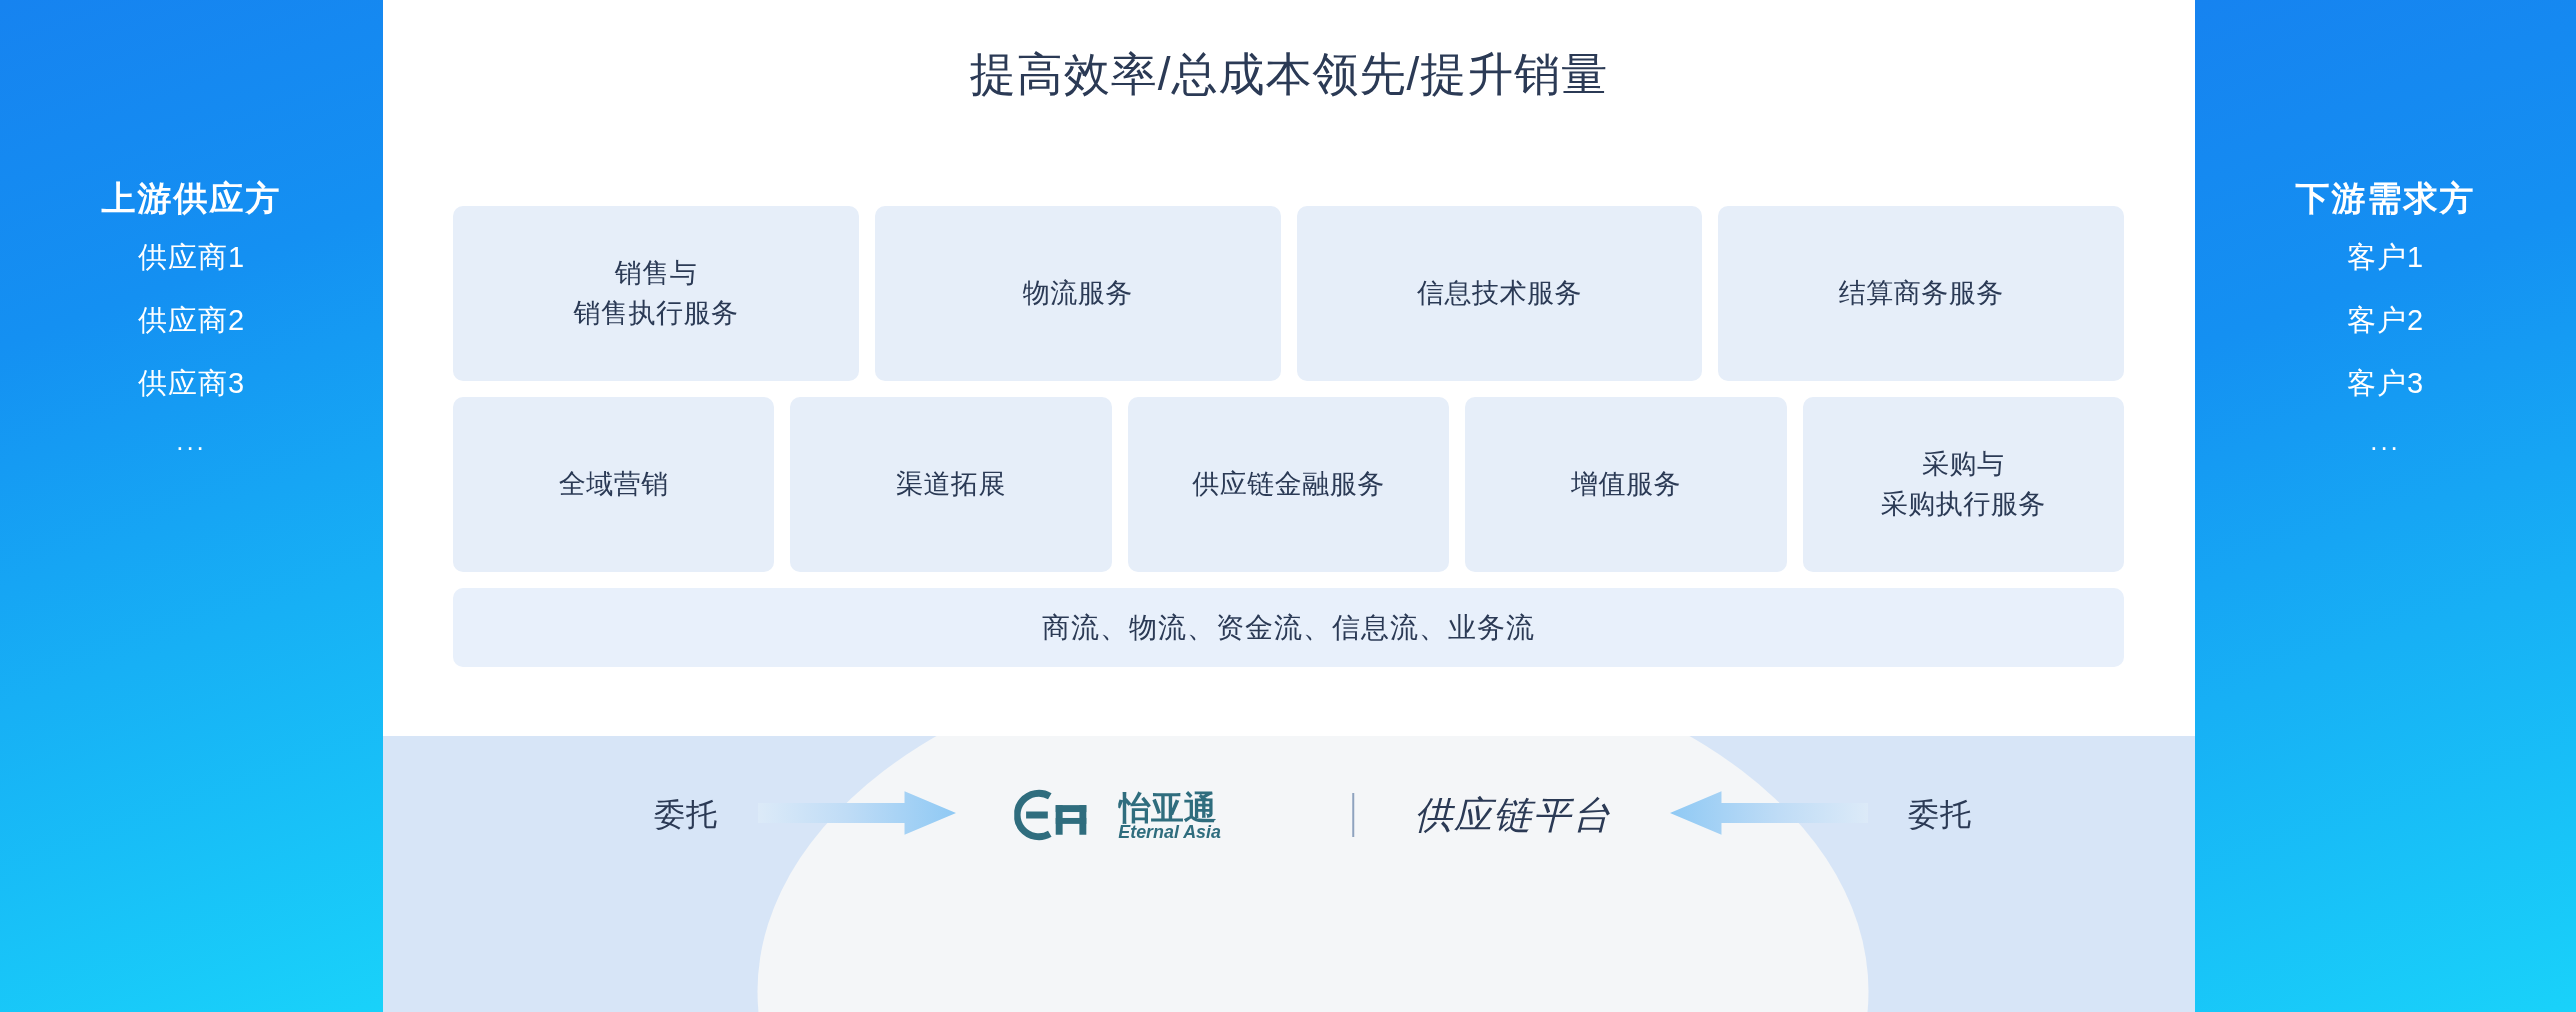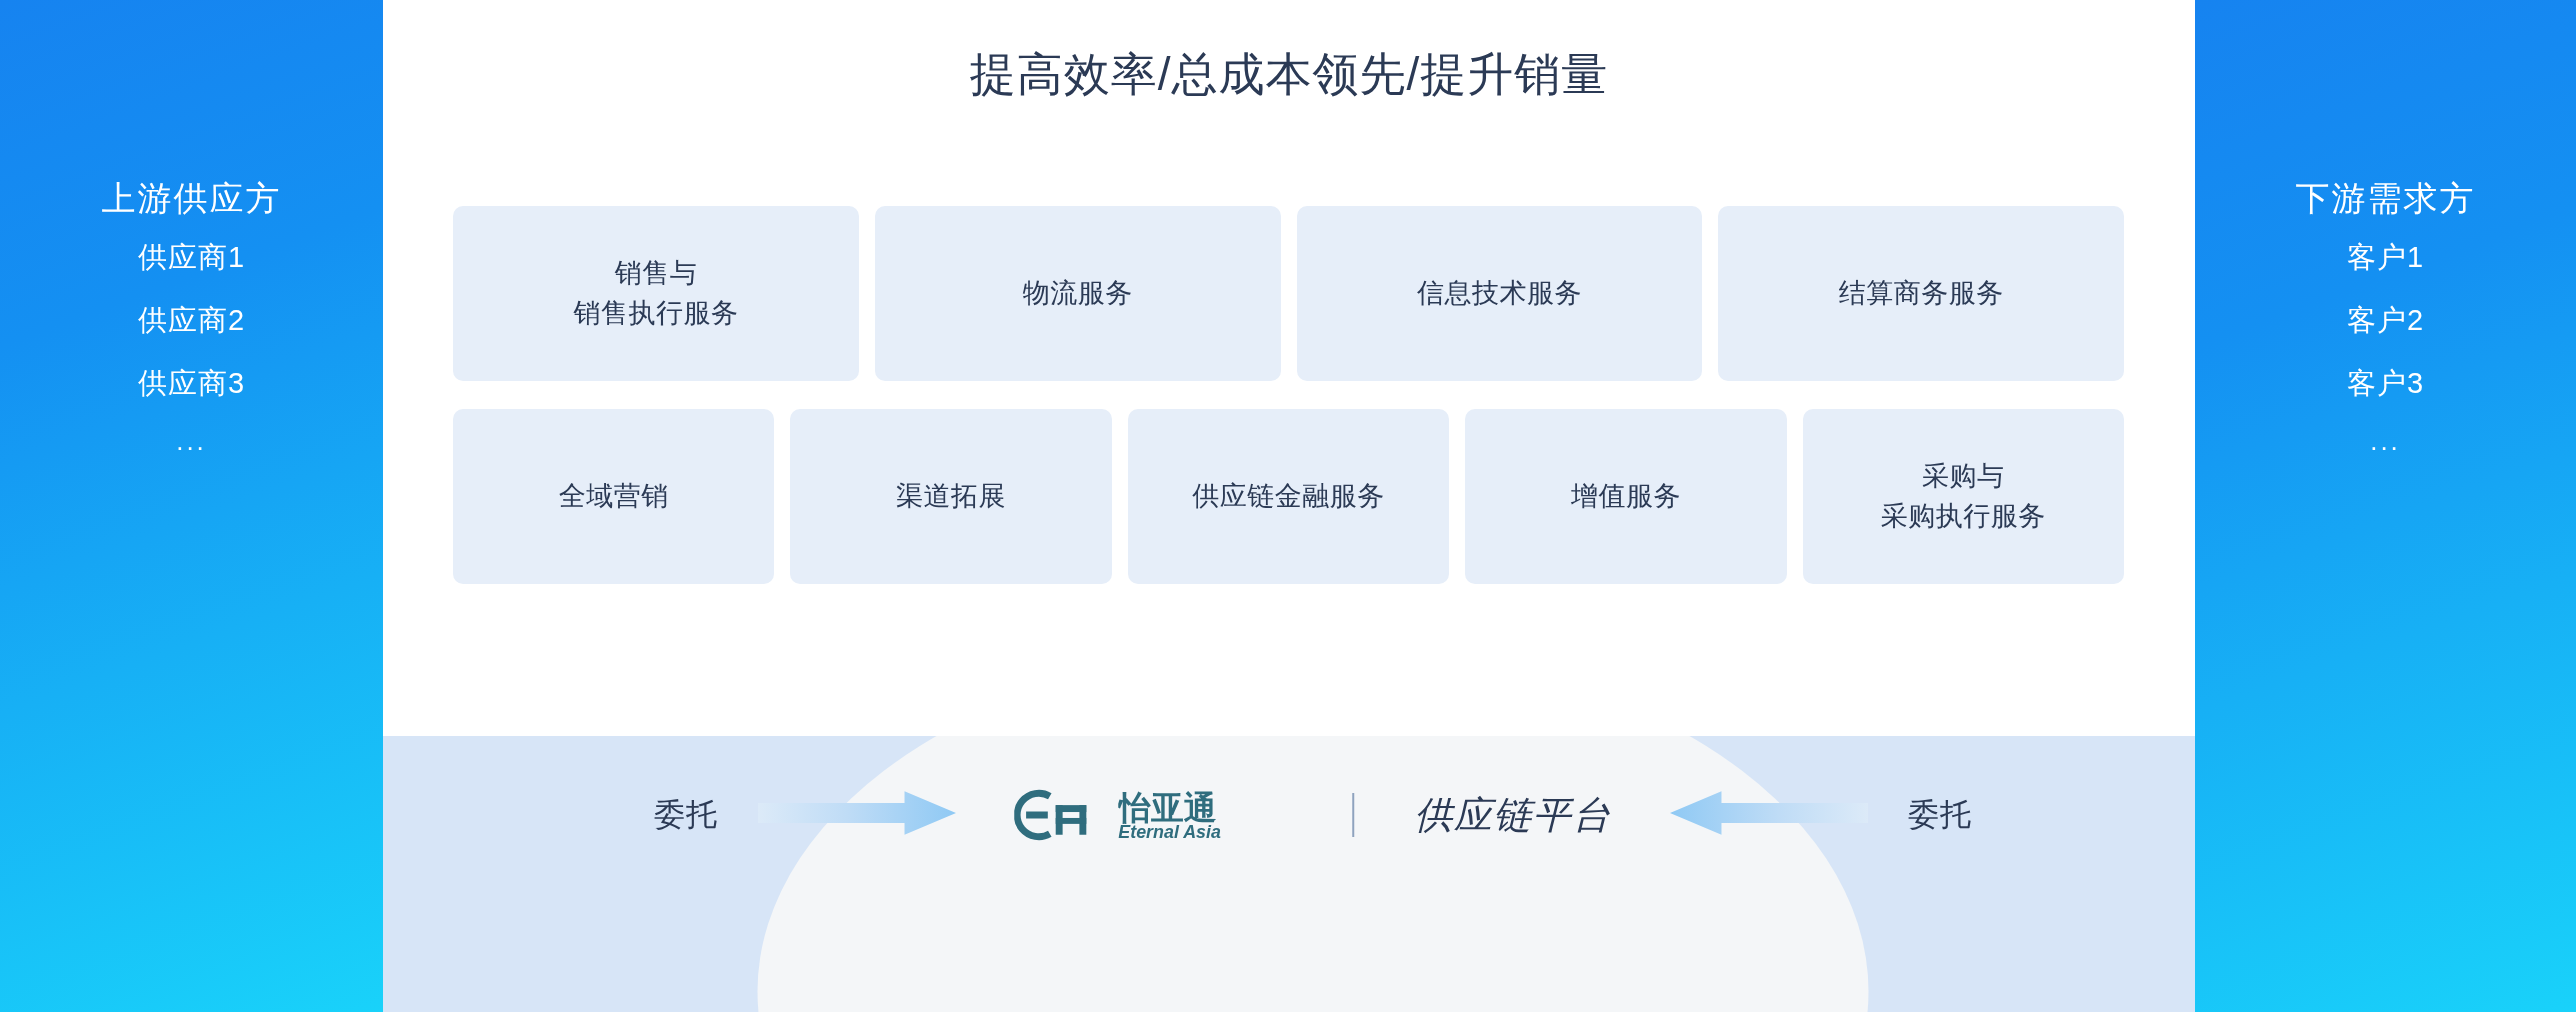--- a/index.html
+++ b/index.html
@@ -30,21 +30,21 @@
     flex-direction: column;
     align-items: center;
     overflow: hidden;
   }
   .side-panel.left  { left: 0;  width: 383px; }
   .side-panel.right { right: 0; width: 381px; }
 
   .side-title {
     margin-top: 181px;
     font-size: 34px;
-    font-weight: 400;
+    font-weight: 700;
     letter-spacing: 2px;
     line-height: 1;
     white-space: nowrap;
   }
   .side-list {
     margin-top: 28px;
     display: flex;
     flex-direction: column;
     align-items: center;
     gap: 34px;
@@ -89,21 +89,21 @@
   }
 
   
   .grid {
     position: absolute;
     left: 70px;
     top: 206px;
     width: 1671px;
     display: flex;
     flex-direction: column;
-    gap: 28px;
+    gap: 16px;
   }
   .grid-row {
     display: flex;
     gap: 16px;
   }
   .card {
     flex: 1 1 0;
     height: 175px;
     background: #E6EEF9;
     border-radius: 10px;
@@ -239,20 +239,21 @@
 
       <div class="grid-row">
         <div class="card">全域营销</div>
         <div class="card">渠道拓展</div>
         <div class="card">供应链金融服务</div>
         <div class="card">增值服务</div>
         <div class="card">采购与
 采购执行服务</div>
       </div>
 
+      <div class="wide-bar">商流、物流、资金流、信息流、业务流</div>
     </div>
 
     <div class="platform-band">
       <div class="dome"></div>
 
       <div class="entrust-label left">委托</div>
 
       <svg class="arrow left-arrow" viewBox="0 0 200 44" xmlns="http://www.w3.org/2000/svg">
         <defs>
           <linearGradient id="gradRight" x1="0" y1="0" x2="1" y2="0">

